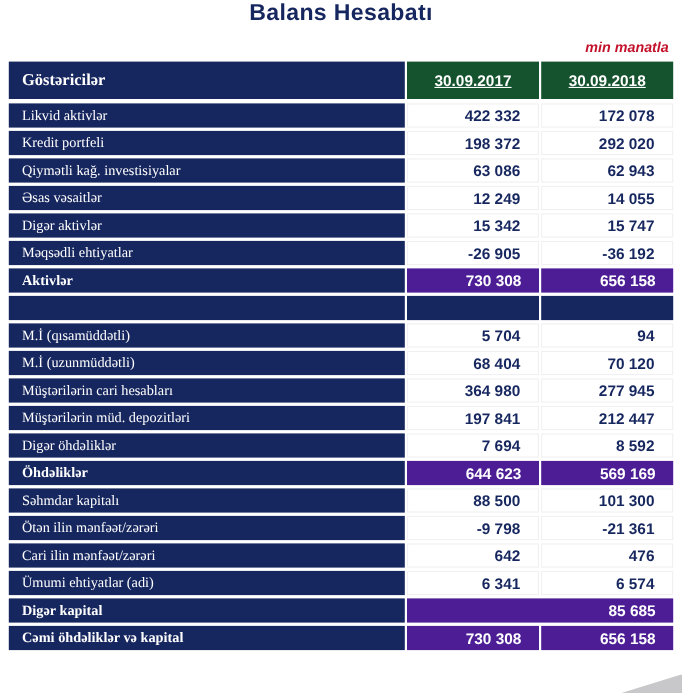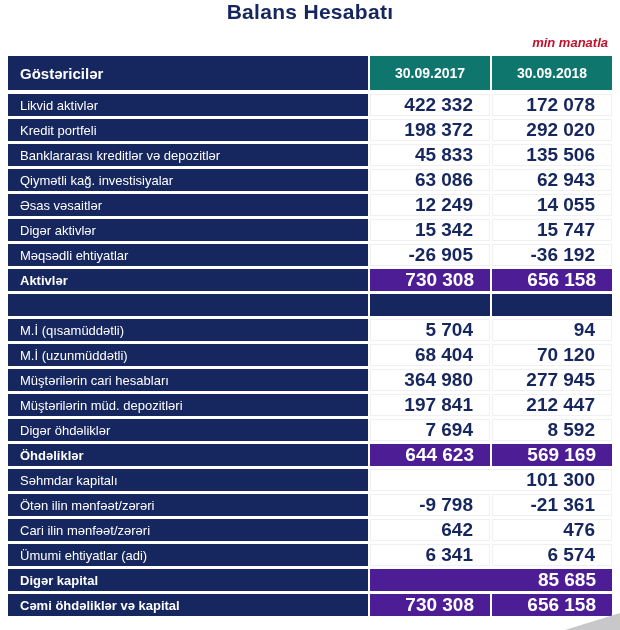--- a/index.html
+++ b/index.html
@@ -36,43 +36,45 @@
     width: 360px;
     background: #16265E;
     color: #ffffff;
     display: flex;
     align-items: center;
     padding-left: 12px;
     font-size: 13px;
     margin-right: 2px;
     white-space: nowrap;
     overflow: hidden;
+    font-family: Liberation Serif, serif;
   }
   .cell-val {
     flex: 1;
     display: flex;
     align-items: center;
     justify-content: flex-end;
     padding-right: 16px;
     color: #16265E;
     font-weight: bold;
-    font-size: 19px;
+    font-size: 14px;
     margin-right: 2px;
     background: #ffffff;
   }
   .row .cell-val:last-child { margin-right: 0; }
   .row.normal .cell-val { border: 1px solid #f0f0f2; }
   .row.header .cell-label { font-size: 15px; font-weight: bold; }
   .row.header .cell-val {
-    background: #0f766e;
+    background: #14532d;
     color: #ffffff;
     justify-content: center;
     padding-right: 0;
     font-size: 14px;
     border: none;
+    text-decoration: underline;
   }
   .row.total .cell-label { font-weight: bold; }
   .row.total .cell-val { background: #4c1d95; color: #ffffff; }
   .row.spacer .cell-val { background: #16265E; }
   .corner-artifact {
     position: absolute;
     right: 0;
     bottom: 0;
     width: 55px;
     height: 17px;
@@ -98,25 +100,20 @@
           <div class="cell-label">Likvid aktivlər</div>
           <div class="cell-val">422 332</div>
           <div class="cell-val">172 078</div>
         </div>
         <div class="row normal">
           <div class="cell-label">Kredit portfeli</div>
           <div class="cell-val">198 372</div>
           <div class="cell-val">292 020</div>
         </div>
         <div class="row normal">
-          <div class="cell-label">Banklararası kreditlər və depozitlər</div>
-          <div class="cell-val">45 833</div>
-          <div class="cell-val">135 506</div>
-        </div>
-        <div class="row normal">
           <div class="cell-label">Qiymətli kağ. investisiyalar</div>
           <div class="cell-val">63 086</div>
           <div class="cell-val">62 943</div>
         </div>
         <div class="row normal">
           <div class="cell-label">Əsas vəsaitlər</div>
           <div class="cell-val">12 249</div>
           <div class="cell-val">14 055</div>
         </div>
         <div class="row normal">
@@ -164,20 +161,21 @@
           <div class="cell-val">7 694</div>
           <div class="cell-val">8 592</div>
         </div>
         <div class="row total">
           <div class="cell-label">Öhdəliklər</div>
           <div class="cell-val">644 623</div>
           <div class="cell-val">569 169</div>
         </div>
         <div class="row normal">
           <div class="cell-label">Səhmdar kapitalı</div>
+          <div class="cell-val">88 500</div>
           <div class="cell-val">101 300</div>
         </div>
         <div class="row normal">
           <div class="cell-label">Ötən ilin mənfəət/zərəri</div>
           <div class="cell-val">-9 798</div>
           <div class="cell-val">-21 361</div>
         </div>
         <div class="row normal">
           <div class="cell-label">Cari ilin mənfəət/zərəri</div>
           <div class="cell-val">642</div>

